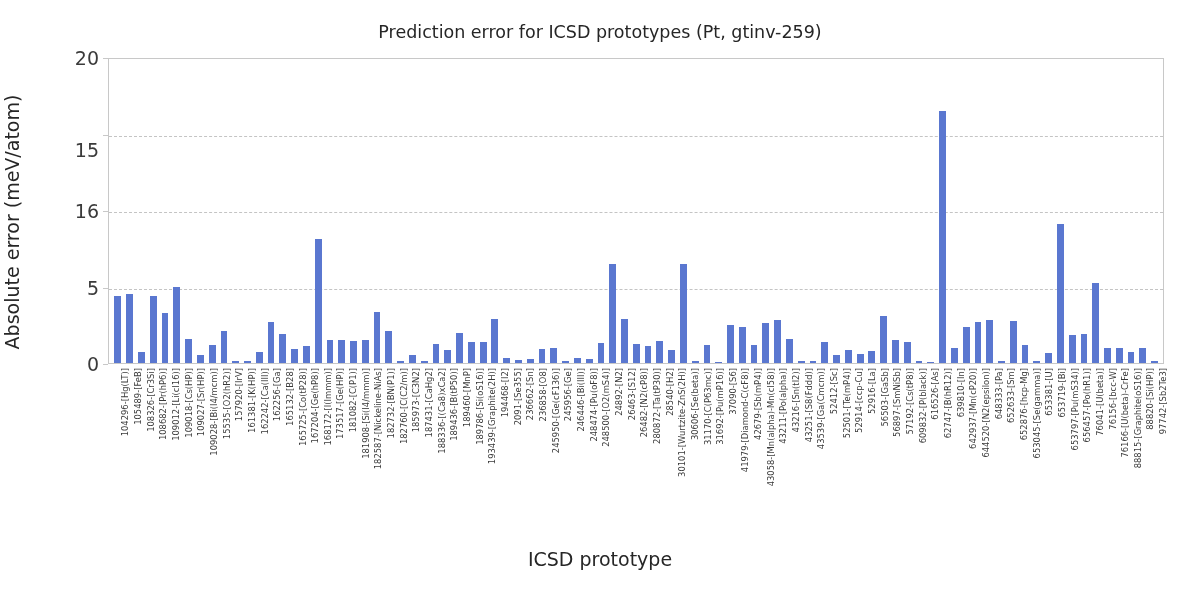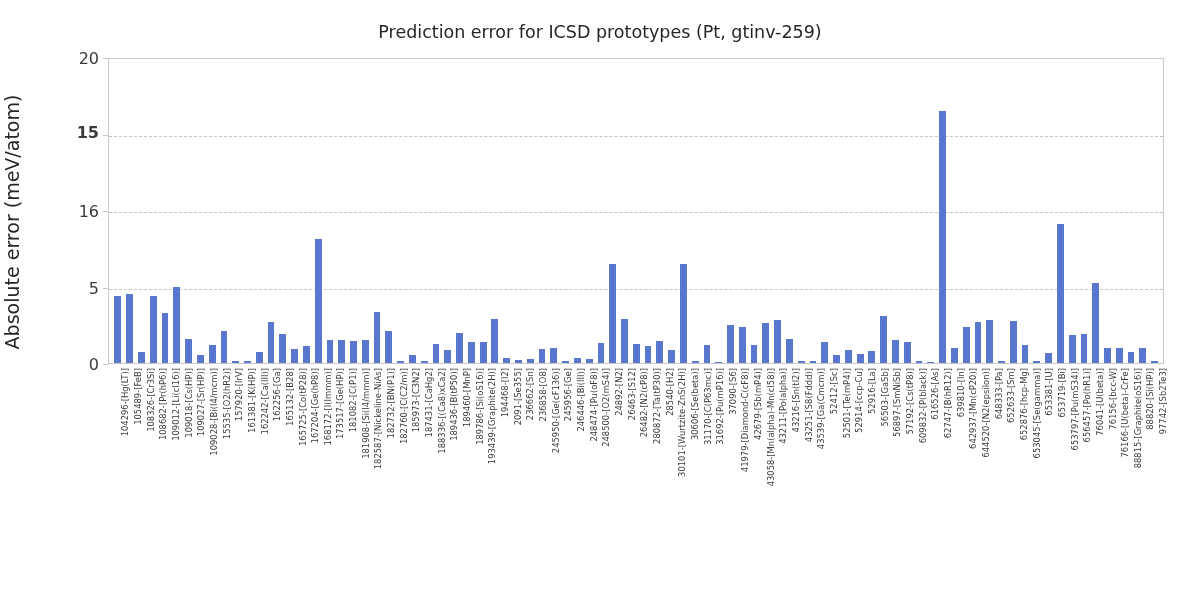--- a/index.html
+++ b/index.html
@@ -61,21 +61,21 @@
     width: 58%;
     background: #5a77d0;
     min-height: 0px;
   }
   
   .ytick-label {
     position: absolute;
     right: 1168px;
     width: 60px;
     text-align: right;
-    font-size: 16px;
+    font-size: 19px;
     color: #3a3a3a;
     transform: translateY(-50%);
   }
   .ytick-mark {
     position: absolute;
     width: 5px;
     height: 0;
     border-top: 1.4px solid #c8c8c8;
     left: 103px;
   }
@@ -660,24 +660,25 @@
         <div class="xtick-label">88815-[Graphite(oS16)]</div>
       </div>
       <div class="xtick-slot">
         <div class="xtick-label">88820-[Si(HP)]</div>
       </div>
       <div class="xtick-slot">
         <div class="xtick-label">97742-[Sb2Te3]</div>
       </div>
     </div>
 
+  <div id="xlabel">ICSD prototype</div>
 
 <div class="ytick-label" style="top: 364px; right: 1101px;">0</div>
     <div class="ytick-mark" style="top: 364px;"></div>
     <div class="ytick-label" style="top: 287.5px; right: 1101px;">5</div>
     <div class="ytick-mark" style="top: 287.5px;"></div>
     <div class="ytick-label" style="top: 211px; right: 1101px;">16</div>
     <div class="ytick-mark" style="top: 211px;"></div>
-    <div class="ytick-label" style="top: 132px; right: 1101px; font-weight: bold;">15</div>
+    <div class="ytick-label" style="top: 150px; right: 1101px;">15</div>
     <div class="ytick-mark" style="top: 134.5px;"></div>
     <div class="ytick-label" style="top: 58px; right: 1101px;">20</div>
     <div class="ytick-mark" style="top: 58px;"></div>
   </div>
 
 </body></html>

